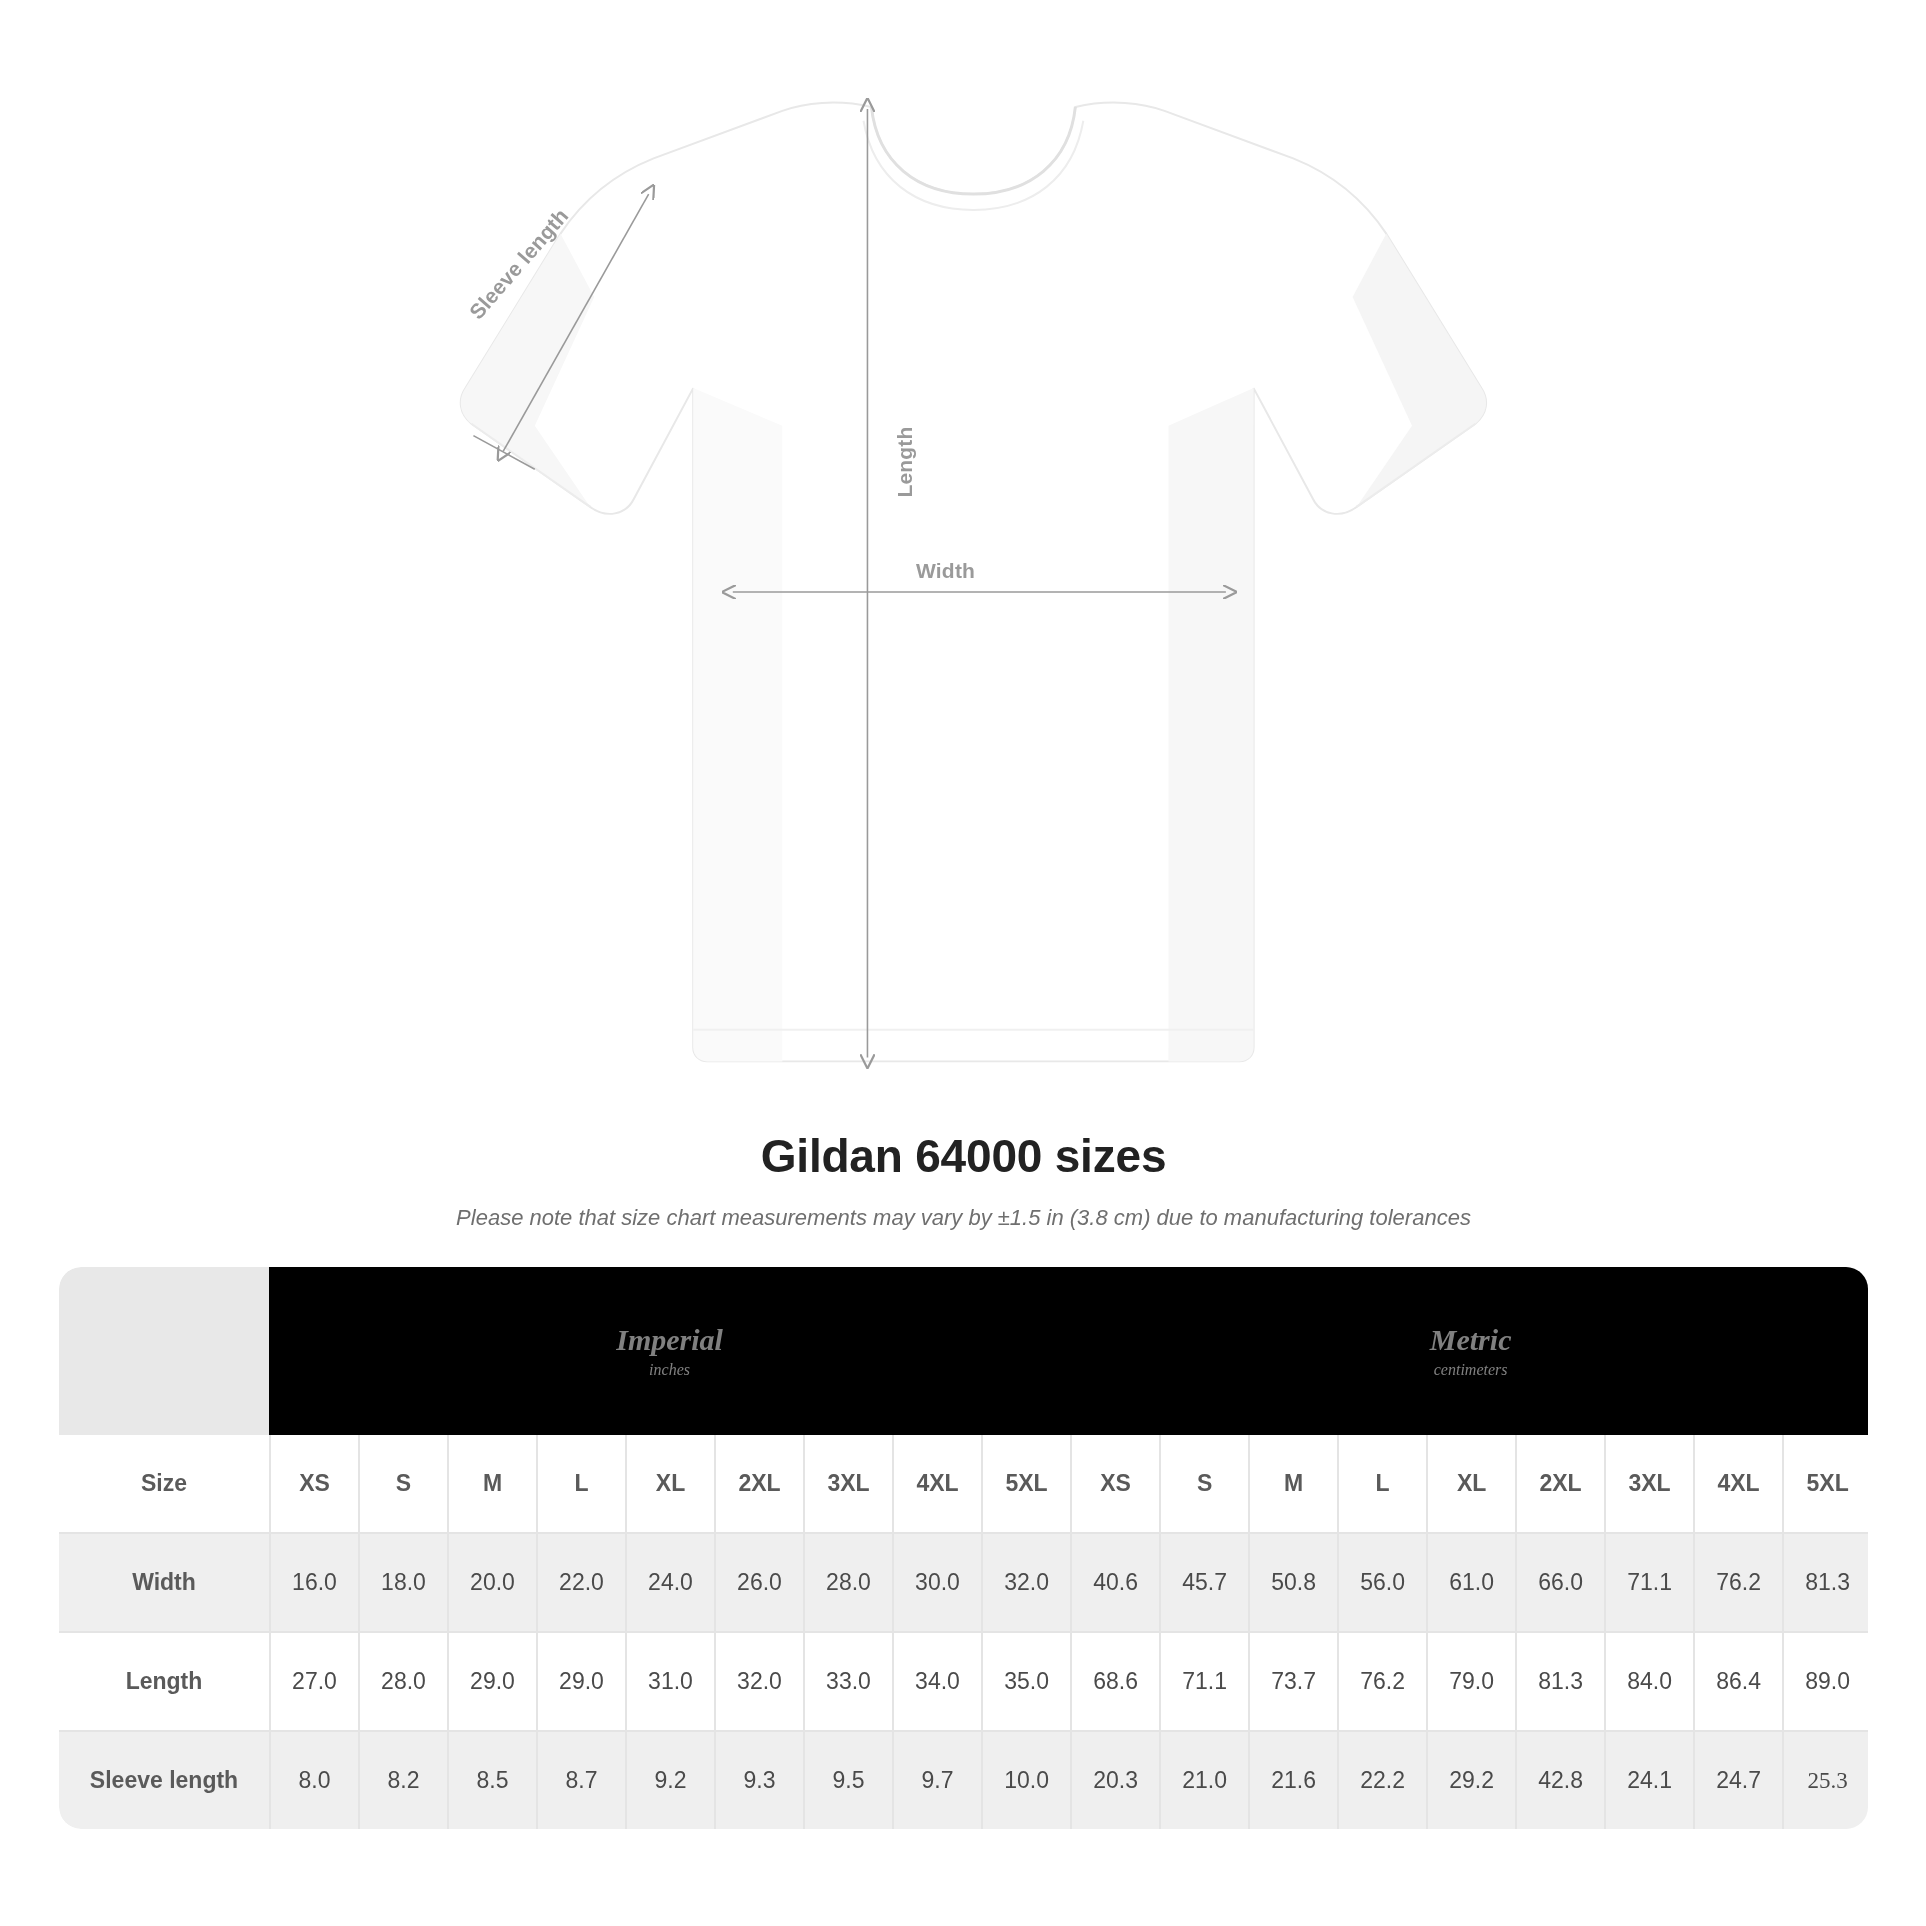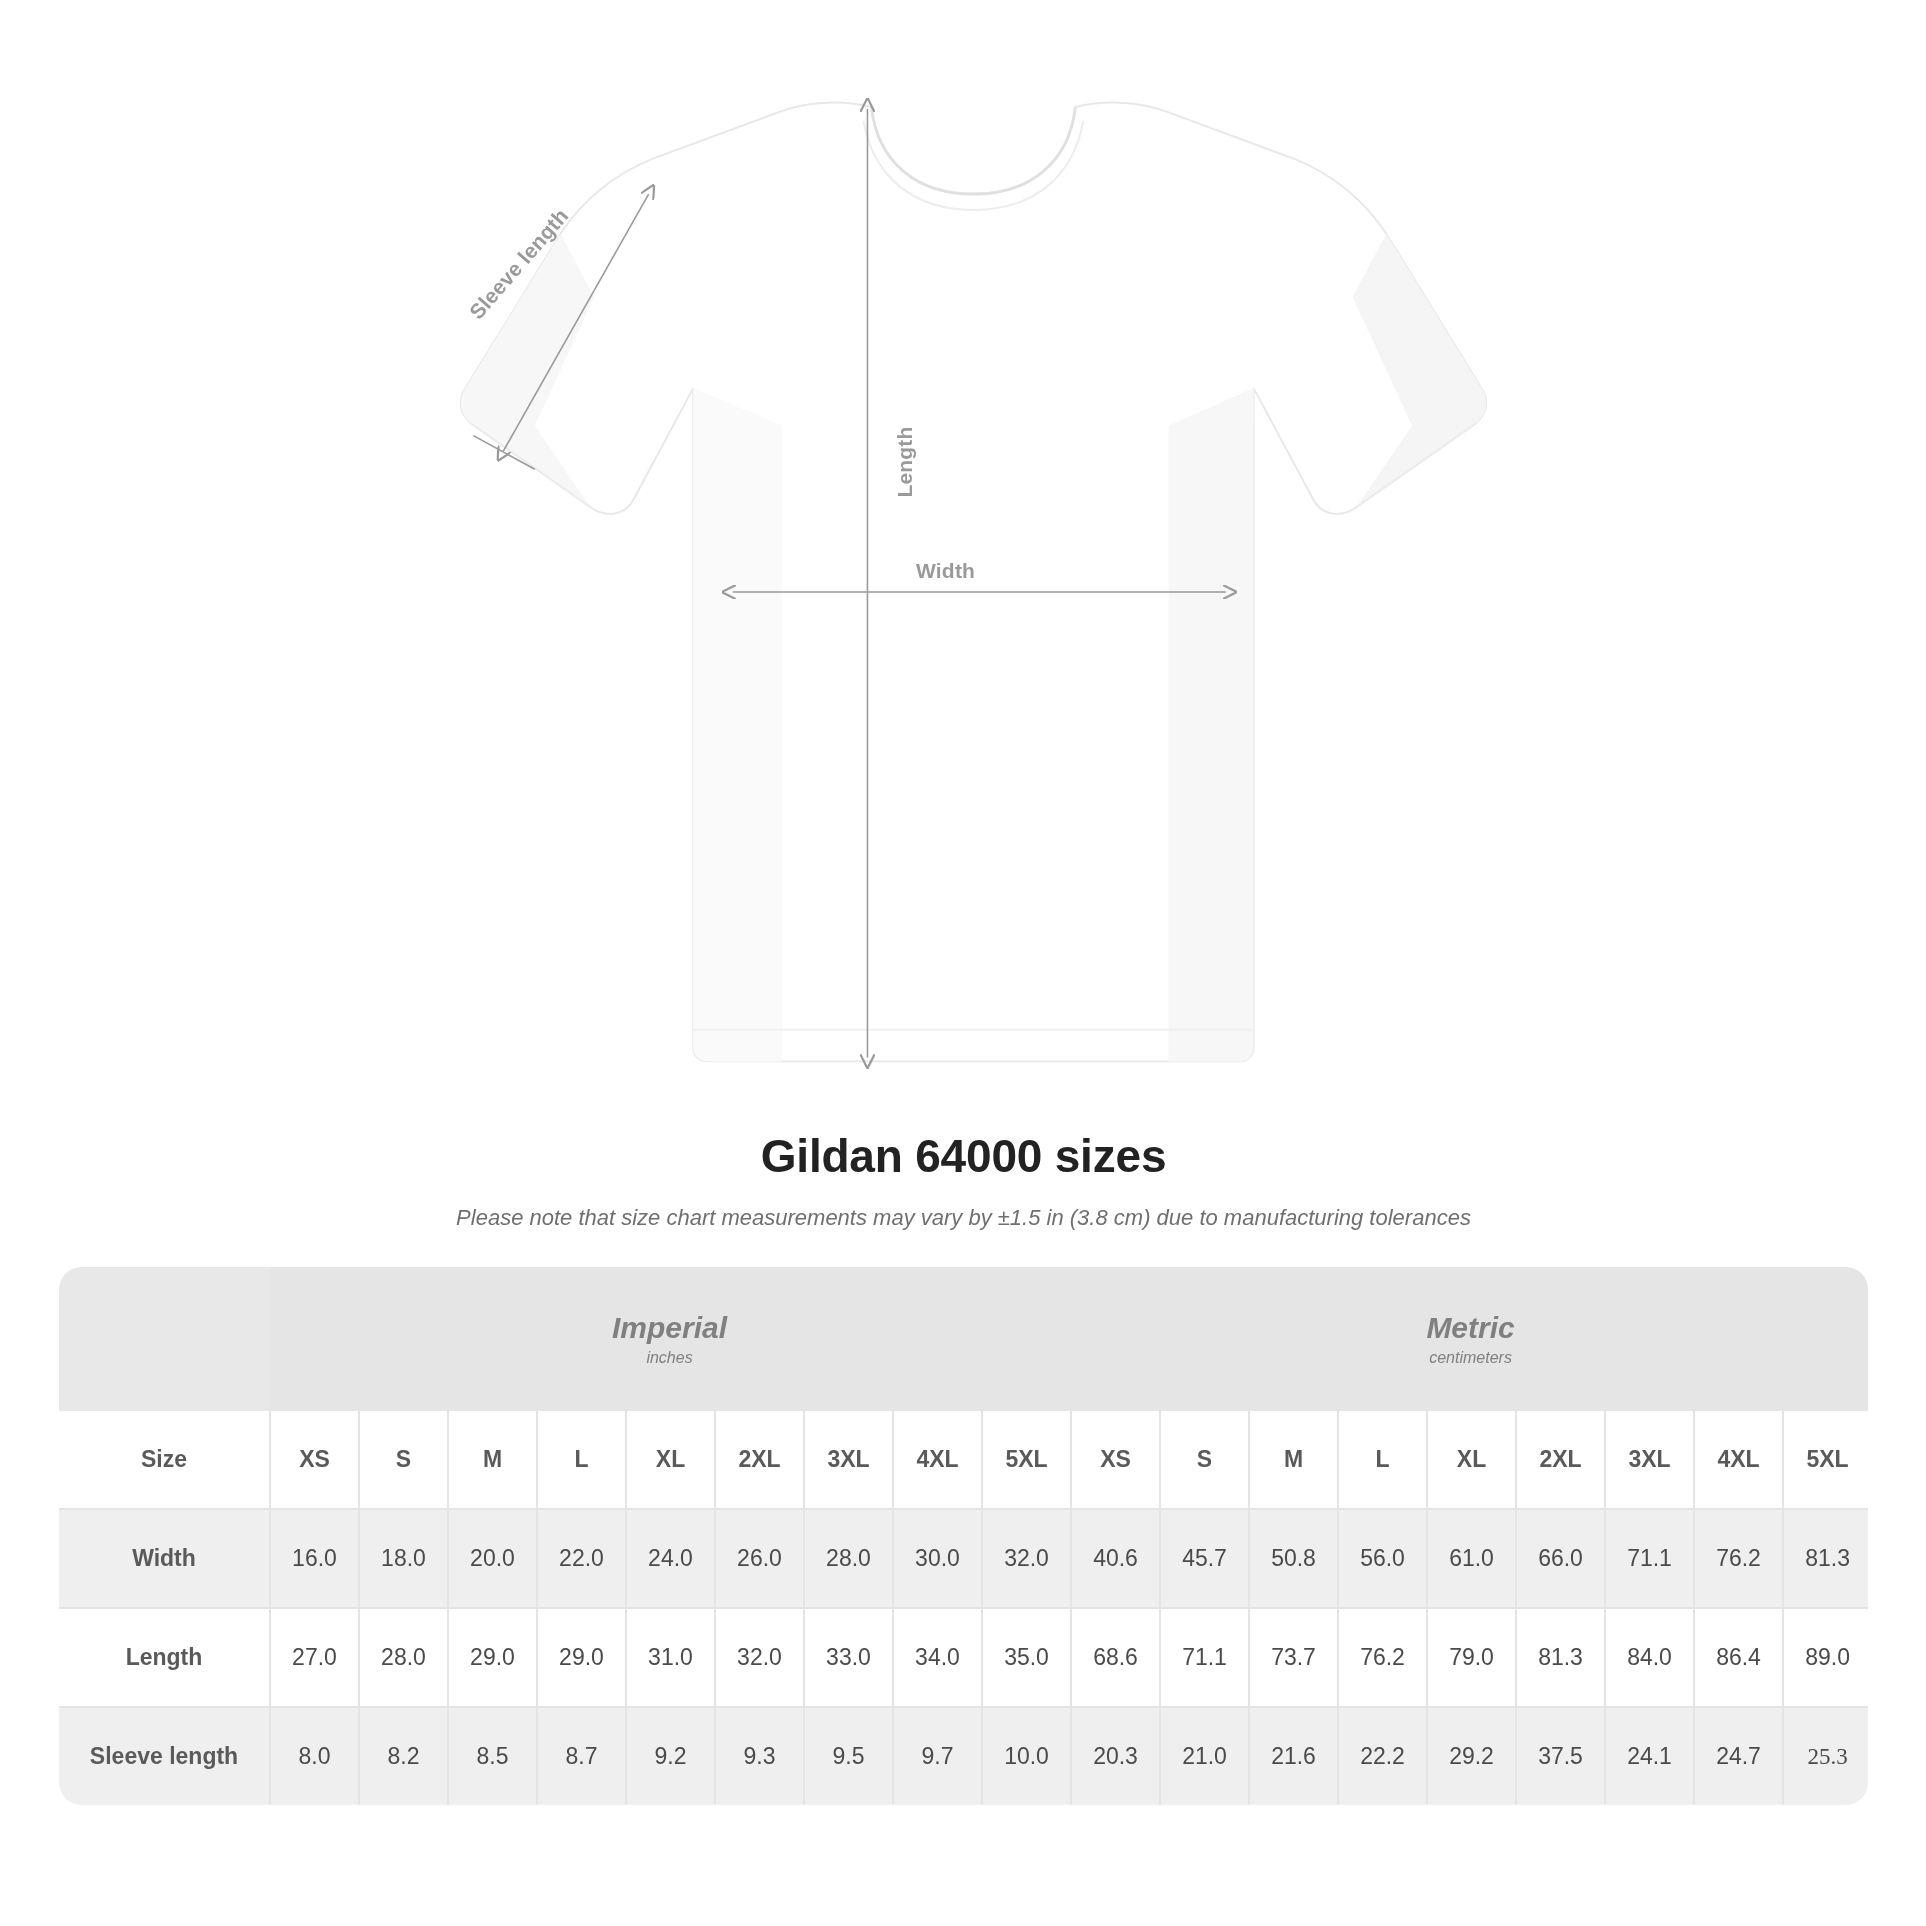--- a/index.html
+++ b/index.html
@@ -88,24 +88,25 @@
     border-spacing: 0;
     width: 1808px;
     table-layout: fixed;
   }
   table.size-table td, table.size-table th {
     padding: 0;
     margin: 0;
   }
 
   .unit-head {
-    background: #e5e5e5;
-    height: 144px;
+    background: #000000;
+    height: 168px;
     text-align: center;
     vertical-align: middle;
+    font-family: Liberation Serif, serif;
   }
   .unit-head .unit-name {
     font-size: 30px;
     font-weight: bold;
     font-style: italic;
     color: #808080;
   }
   .unit-head .unit-sub {
     font-size: 16px;
     font-style: italic;
@@ -325,21 +326,21 @@
           <td class="cell vline">9.2</td>
           <td class="cell vline">9.3</td>
           <td class="cell vline">9.5</td>
           <td class="cell vline">9.7</td>
           <td class="cell vline">10.0</td>
           <td class="cell vline">20.3</td>
           <td class="cell vline">21.0</td>
           <td class="cell vline">21.6</td>
           <td class="cell vline">22.2</td>
           <td class="cell vline">29.2</td>
-          <td class="cell vline">37.5</td>
+          <td class="cell vline">42.8</td>
           <td class="cell vline">24.1</td>
           <td class="cell vline">24.7</td>
           <td class="cell vline rounded-br">25.3</td>
         </tr>
       </tbody>
     </table>
   </div>
 
 </div>
 

